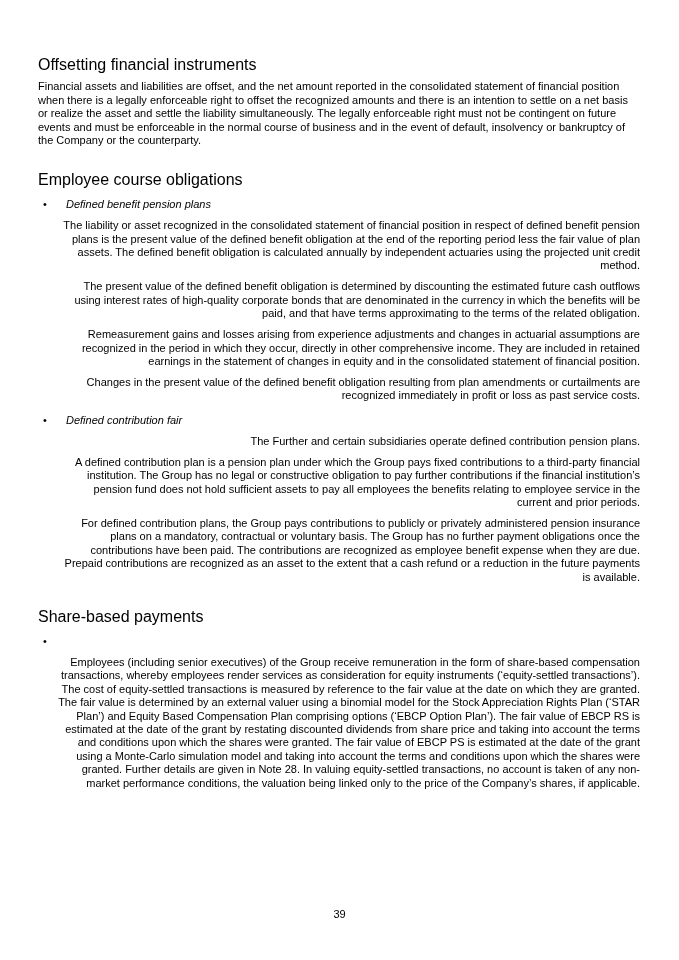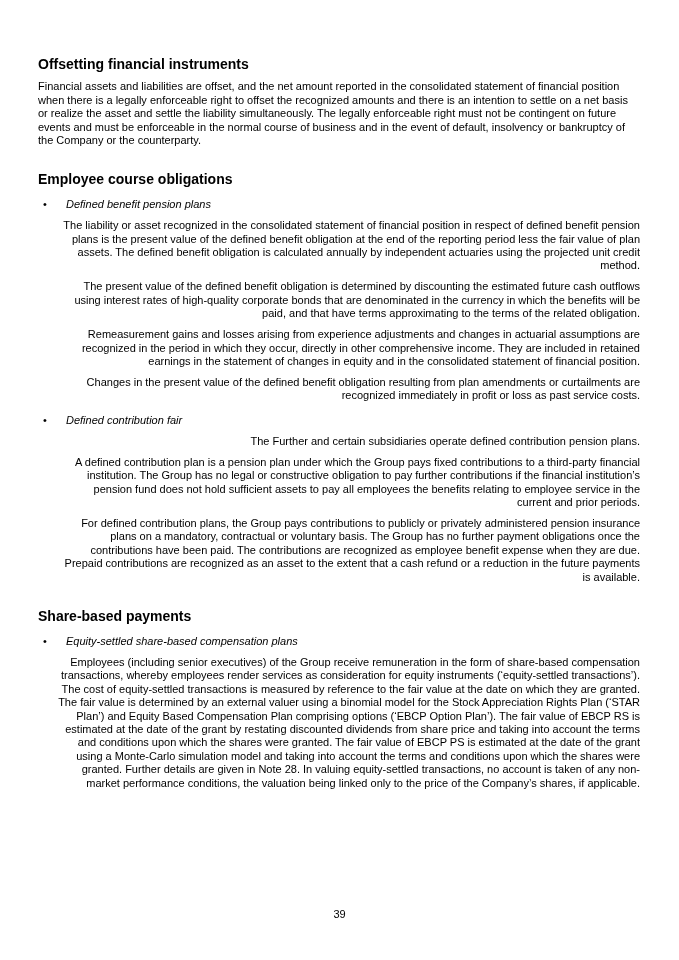--- a/index.html
+++ b/index.html
@@ -22,22 +22,22 @@
   }
   .content {
     position: absolute;
     left: 38px;
     top: 58px;
     width: 602px;
   }
   .section { margin: 0; }
   .section + .section { margin-top: 26px; }
   h2.sec-heading {
-    font-size: 14px;
-    font-weight: bold;
+    font-size: 16px;
+    font-weight: normal;
     margin: 0 0 9px 0;
     line-height: 13.4px;
   }
   p.body-par {
     margin: 0 0 7px 0;
     text-align: left;
   }
   .bullet-item {
     display: flex;
     margin: 11px 0 8px 0;
@@ -100,21 +100,20 @@
         <p class="body-par">A defined contribution plan is a pension plan under which the Group pays fixed contributions to a third-party financial institution. The Group has no legal or constructive obligation to pay further contributions if the financial institution’s pension fund does not hold sufficient assets to pay all employees the benefits relating to employee service in the current and prior periods.</p>
         <p class="body-par">For defined contribution plans, the Group pays contributions to publicly or privately administered pension insurance plans on a mandatory, contractual or voluntary basis. The Group has no further payment obligations once the contributions have been paid. The contributions are recognized as employee benefit expense when they are due. Prepaid contributions are recognized as an asset to the extent that a cash refund or a reduction in the future payments is available.</p>
       </div>
     </div>
 
     <div class="section">
       <h2 class="sec-heading">Share-based payments</h2>
 
       <div class="bullet-item">
         <span class="bullet-marker">•</span>
-        <span class="bullet-label">Equity-settled share-based compensation plans</span>
       </div>
       <div class="indent">
         <p class="body-par">Employees (including senior executives) of the Group receive remuneration in the form of share-based compensation transactions, whereby employees render services as consideration for equity instruments (‘equity-settled transactions’). The cost of equity-settled transactions is measured by reference to the fair value at the date on which they are granted. The fair value is determined by an external valuer using a binomial model for the Stock Appreciation Rights Plan (‘STAR Plan’) and Equity Based Compensation Plan comprising options (‘EBCP Option Plan’). The fair value of EBCP RS is estimated at the date of the grant by restating discounted dividends from share price and taking into account the terms and conditions upon which the shares were granted. The fair value of EBCP PS is estimated at the date of the grant using a Monte-Carlo simulation model and taking into account the terms and conditions upon which the shares were granted. Further details are given in Note 28. In valuing equity-settled transactions, no account is taken of any non-market performance conditions, the valuation being linked only to the price of the Company’s shares, if applicable.</p>
       </div>
     </div>
 
   </div>
 
   <div class="footer-pagenum">39</div>
 </div>

